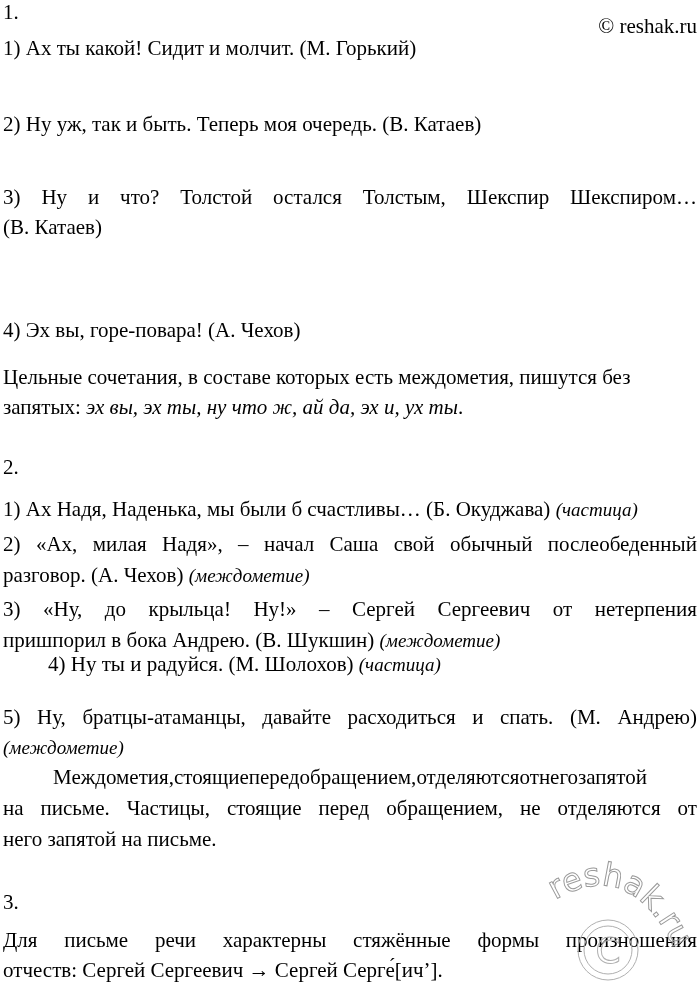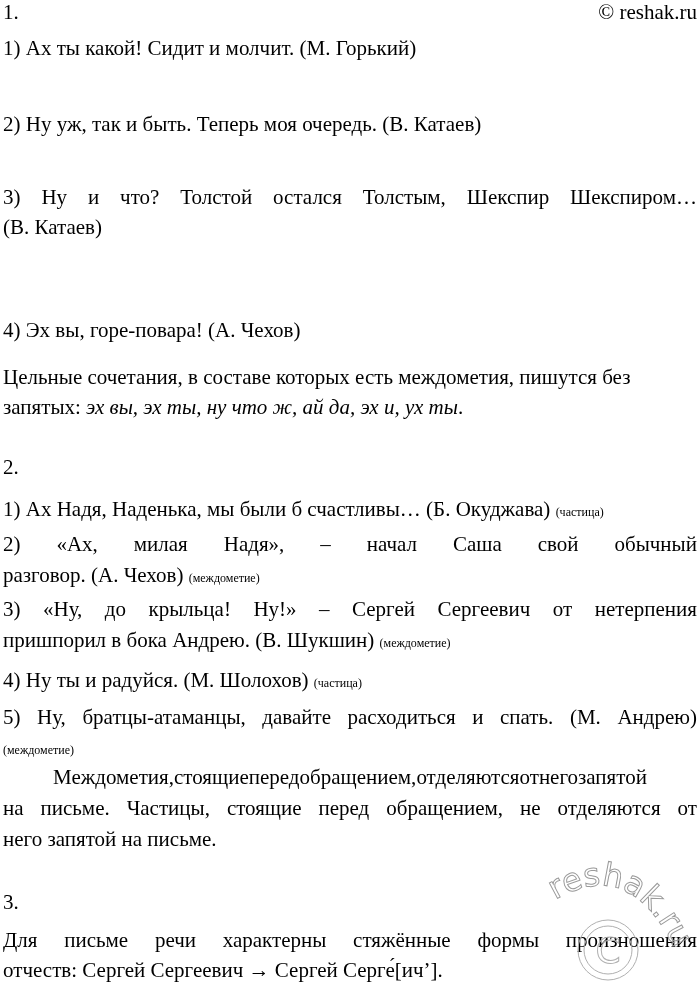--- a/index.html
+++ b/index.html
@@ -10,22 +10,22 @@
     }
     .line {
       position: absolute; left: 3px; right: 3px; white-space: nowrap;
       line-height: 24px;
     }
     .just {
       display: flex; justify-content: space-between;
     }
     .just span.w { display: inline-block; }
     .it { font-style: italic; }
-    .note { font-size: 12px; }
-    .copyright { position: absolute; right: 3px; top: 0px; line-height: 24px; }
+    .note { font-style: italic; font-size: 19px; }
+    .copyright { position: absolute; right: 3px; top: 14px; line-height: 24px; }
     .watermark {
       position: absolute; left: 520px; top: 845px; width: 180px; height: 146px;
       pointer-events: none;
     }
   </style>
 </head>
 <body>
 
 <div class="copyright">© reshak.ru</div>
 
@@ -64,20 +64,21 @@
 <div class="line just" style="top:532px;">
   <span class="w">2)</span>
   <span class="w">«Ах,</span>
   <span class="w">милая</span>
   <span class="w">Надя»,</span>
   <span class="w">–</span>
   <span class="w">начал</span>
   <span class="w">Саша</span>
   <span class="w">свой</span>
   <span class="w">обычный</span>
+  <span class="w">послеобеденный</span>
 </div>
 <div class="line" style="top:563px;">
   <span>разговор. (А. Чехов)</span>
   <span class="note">(междометие)</span>
 </div>
 
 <div class="line just" style="top:597px;">
   <span class="w">3)</span>
   <span class="w">«Ну,</span>
   <span class="w">до</span>
@@ -87,21 +88,21 @@
   <span class="w">Сергей</span>
   <span class="w">Сергеевич</span>
   <span class="w">от</span>
   <span class="w">нетерпения</span>
 </div>
 <div class="line" style="top:628px;">
   <span>пришпорил в бока Андрею. (В. Шукшин)</span>
   <span class="note">(междометие)</span>
 </div>
 
-<div class="line" style="top:668px;">
+<div class="line" style="top:652px;margin-left:45px;">
   <span>4) Ну ты и радуйся. (М. Шолохов)</span>
   <span class="note">(частица)</span>
 </div>
 
 <div class="line just" style="top:705px;">
   <span class="w">5)</span>
   <span class="w">Ну,</span>
   <span class="w">братцы-атаманцы,</span>
   <span class="w">давайте</span>
   <span class="w">расходиться</span>

